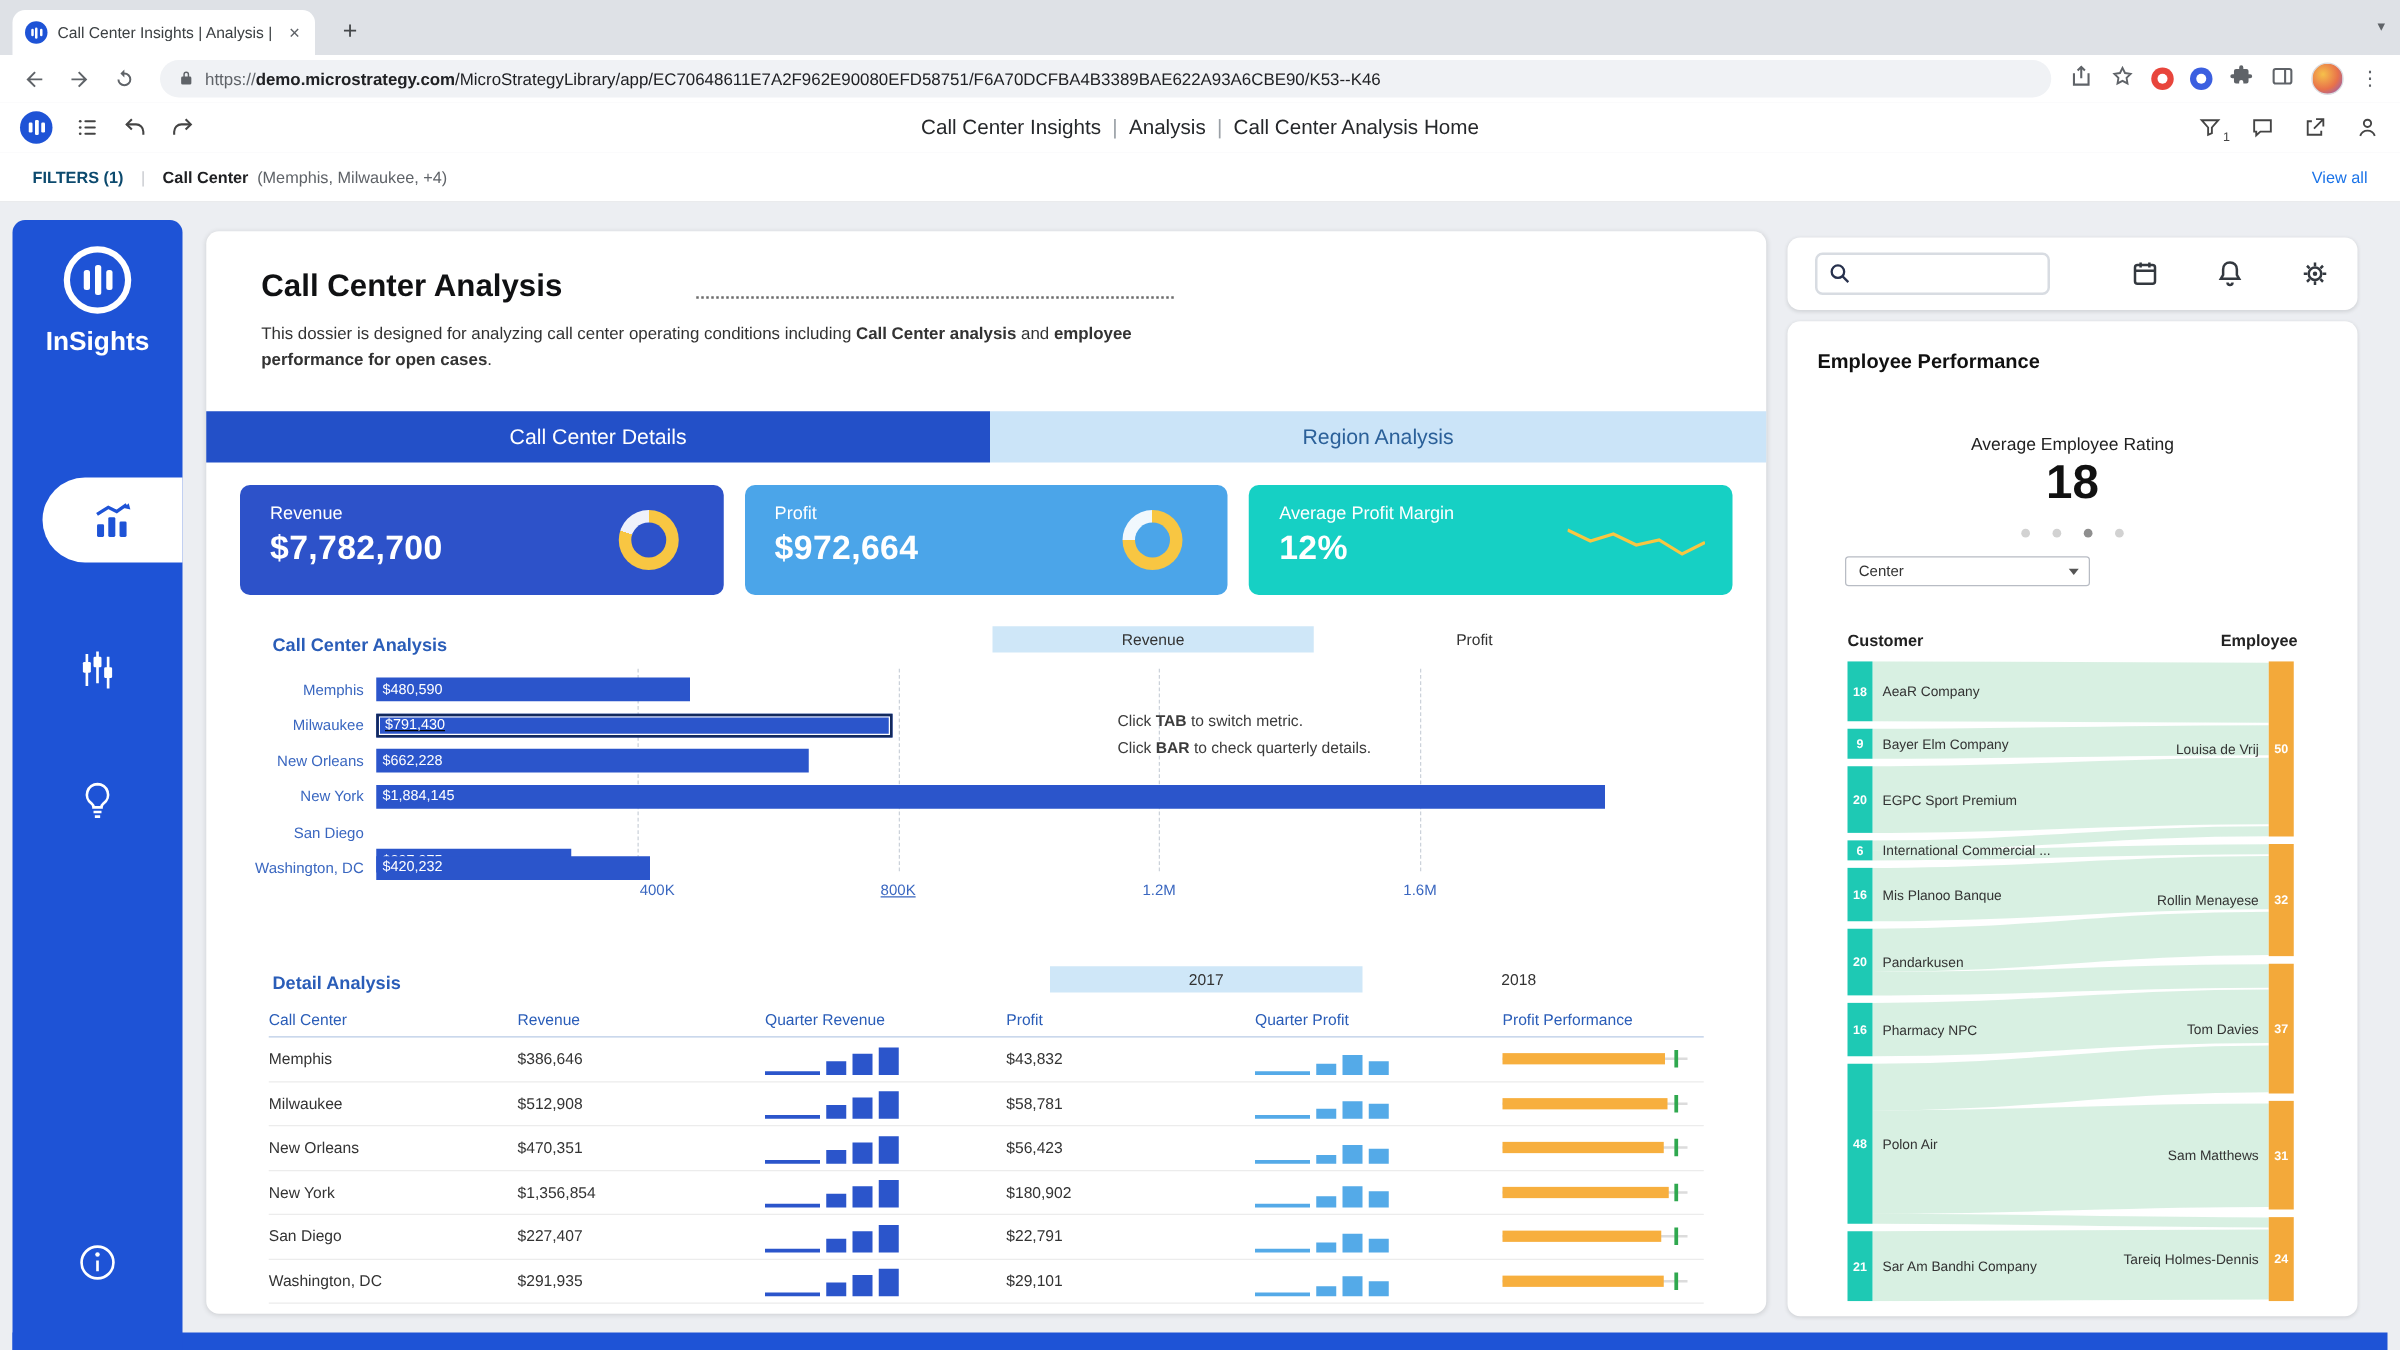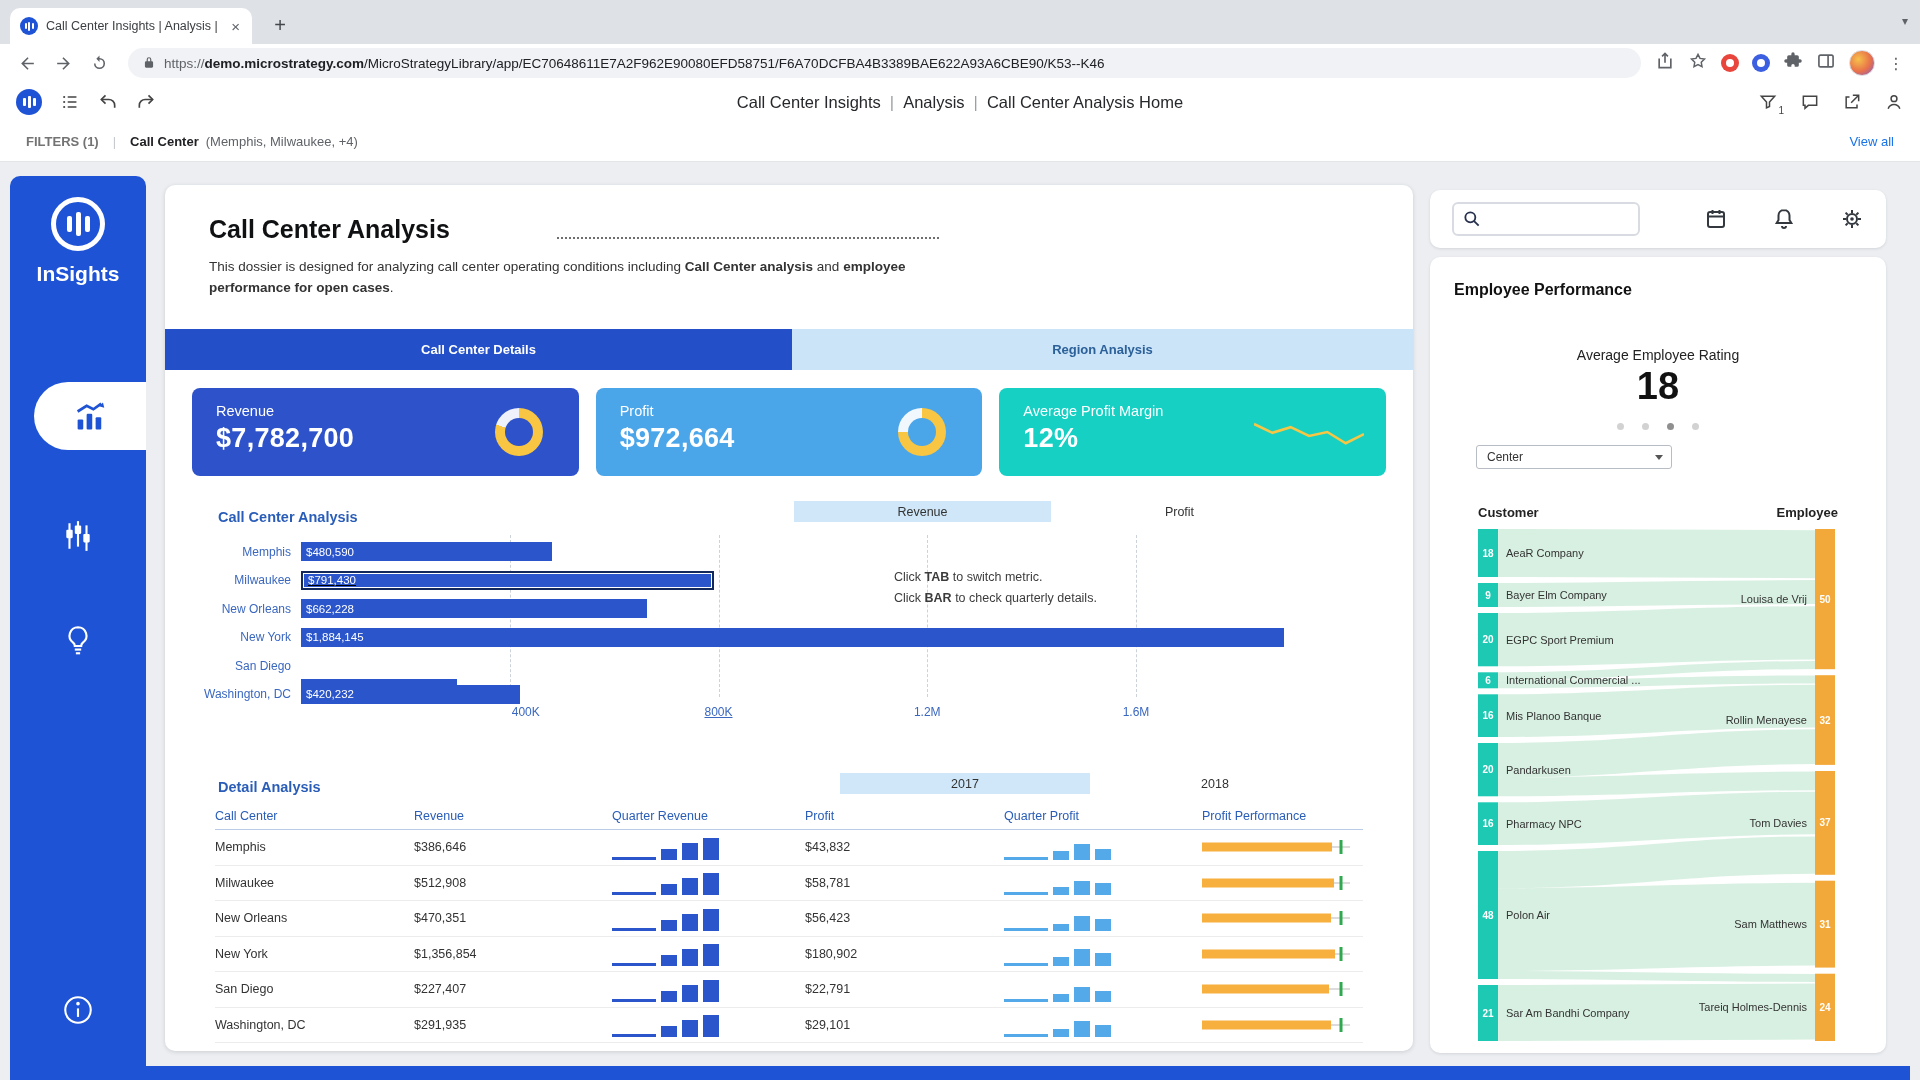--- a/index.html
+++ b/index.html
@@ -41,21 +41,21 @@
   .logo-circle i { display:block; width:3px; background:#fff; border-radius:1px; }
   .logo-circle i:nth-child(1){height:8px} .logo-circle i:nth-child(2){height:12px} .logo-circle i:nth-child(3){height:8px}
   .tb-icon svg { width:20px; height:20px; display:block; }
   .tb-title { position:absolute; left:50%; transform:translateX(-50%); font-size:16.5px; color:#26282b; white-space:nowrap; display:flex; gap:9px; align-items:center; }
   .tb-title .sep { color:#9aa0a6; }
   .tb-right { position:absolute; right:16px; display:flex; align-items:center; gap:22px; }
   .funnel-wrap { position:relative; }
   .funnel-badge { position:absolute; right:-6px; bottom:-4px; font-size:10px; color:#444; }
 
   .filter-bar { position:absolute; top:122px; left:0; right:0; height:40px; background:#fff; border-bottom:1px solid #e3e5e8; display:flex; align-items:center; padding:0 26px; font-size:13px; }
-  .filters-label { font-weight:bold; color:#737373; }
+  .filters-label { font-weight:bold; color:#0c4a6e; }
   .filter-sep { color:#c6c9ce; margin:0 14px; }
   .filter-name { font-weight:bold; color:#202124; }
   .filter-values { color:#5f6368; margin-left:7px; }
   .view-all { margin-left:auto; color:#1a73e8; font-size:13px; }
 
   
   .workspace { position:absolute; top:162px; left:0; right:0; bottom:0; background:#eceef2; }
   .bottom-strip { position:absolute; left:10px; right:10px; bottom:0; height:14px; background:#1e53d6; }
 
   
@@ -69,21 +69,21 @@
   .side-item { position:absolute; left:50%; transform:translateX(-50%); }
   .side-item svg { width:34px; height:34px; display:block; }
   .si-candle { top:343px; } .si-bulb { top:447px; } .si-info { bottom:53px; }
 
   
   .main-card { position:absolute; left:165px; top:23px; width:1248px; height:866px; background:#fff; border-radius:10px; box-shadow:0 1px 4px rgba(60,64,67,.18); }
   .doc-title { position:absolute; left:44px; top:30px; font-size:25px; font-weight:bold; color:#101113; }
   .doc-dotted { position:absolute; left:392px; top:52px; width:382px; border-top:2px dotted #6e6e6e; }
   .doc-desc { position:absolute; left:44px; top:72px; width:770px; font-size:13.5px; line-height:1.55; color:#333; }
   .dossier-tabs { position:absolute; top:144px; left:0; right:0; height:41px; display:flex; }
-  .dtab { display:flex; align-items:center; justify-content:center; font-size:13px; font-weight:bold; }
+  .dtab { display:flex; align-items:center; justify-content:center; font-size:17px; font-weight:normal; }
   .dtab-active { width:627px; background:#2350c8; color:#fff; border-radius:0 0 0 0; }
   .dtab-idle { flex:1; background:#cbe4f8; color:#2b6099; }
 
   .kpis { position:absolute; top:203px; left:27px; right:27px; height:88px; display:flex; gap:17px; }
   .kpi { flex:1; border-radius:8px; position:relative; padding:15px 24px; color:#fff; }
   .kpi-1 { background:#2d52c9; } .kpi-2 { background:#4ba5e9; } .kpi-3 { background:#16d0c4; }
   .kpi-label { font-size:14.5px; }
   .kpi-value { font-size:27px; font-weight:bold; margin-top:4px; letter-spacing:.3px; }
   .kpi-donut { position:absolute; right:36px; top:50%; transform:translateY(-50%); width:48px; height:48px; border-radius:50%; display:flex; align-items:center; justify-content:center; }
   .kpi-donut-hole { width:28px; height:28px; border-radius:50%; }

